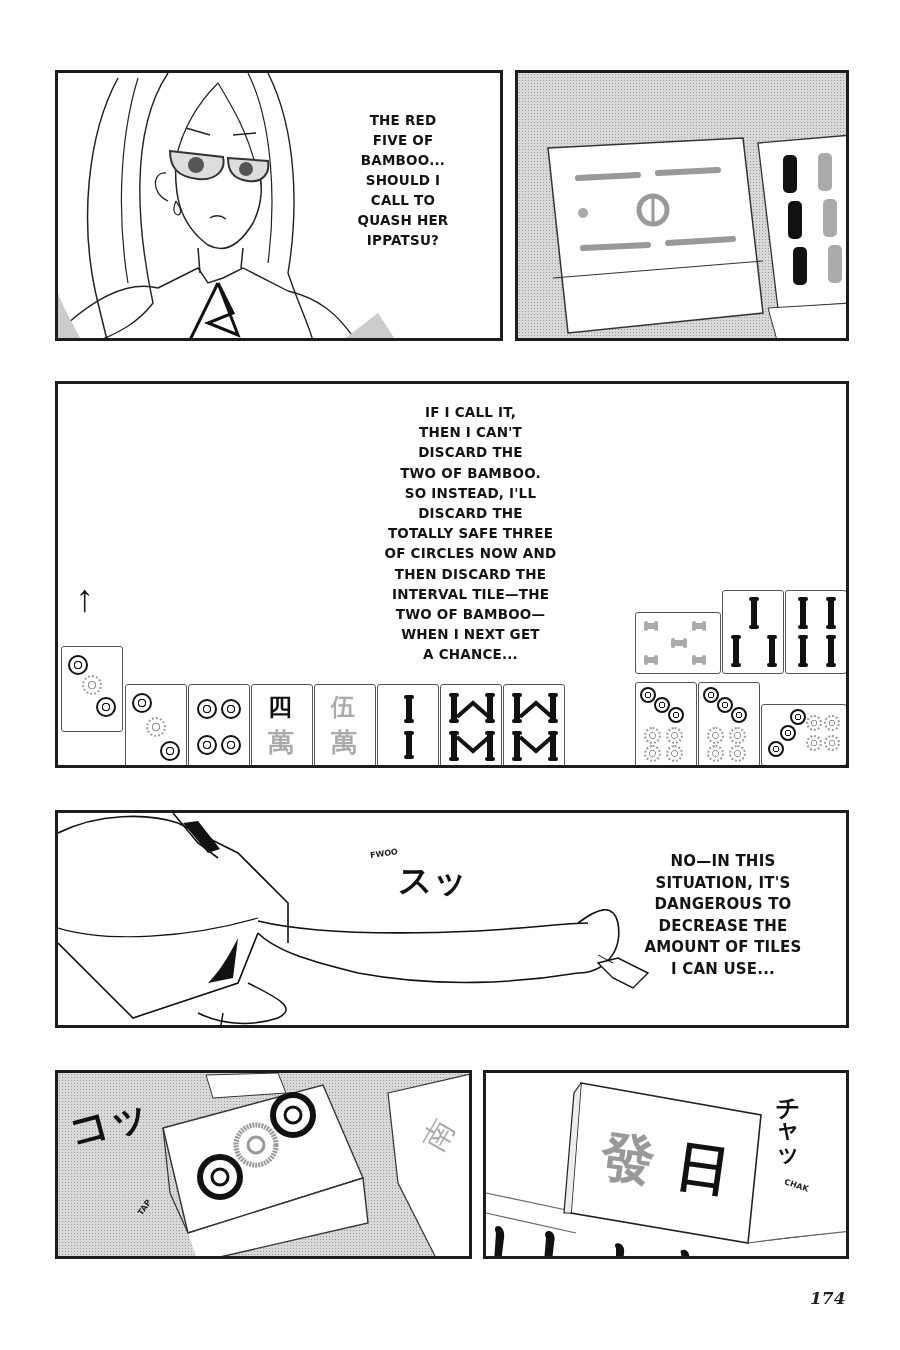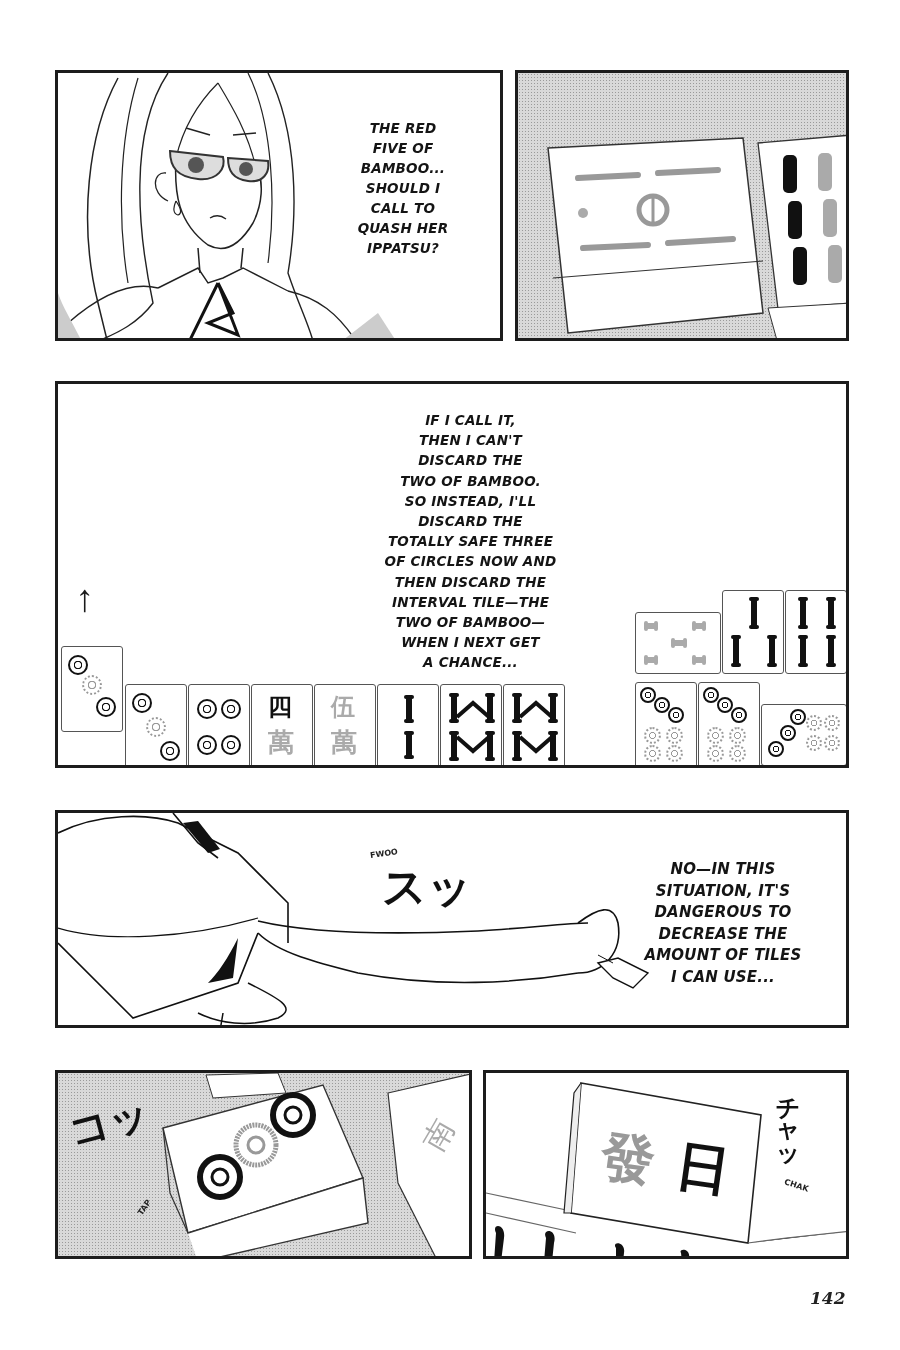--- a/index.html
+++ b/index.html
@@ -7,28 +7,26 @@
   body { position: relative; font-family: "Liberation Sans", sans-serif; color: #1a1a1a; }
   .panel { position: absolute; border: 3px solid #1c1c1c; background: #ffffff; overflow: hidden; }
   .screentone {
     background-color: #d9d9d9;
     background-image: radial-gradient(#9a9a9a 0.8px, transparent 0.9px);
     background-size: 3px 3px;
   }
   .caption {
     position: absolute;
     font-family: "DejaVu Sans", sans-serif;
-    font-style: italic;
     font-weight: bold;
     text-transform: uppercase;
     text-align: center;
     color: #141414;
     letter-spacing: 0.2px;
     white-space: pre-line;
-    margin-top: 8px;
   }
   .sfx { position: absolute; font-family: "DejaVu Sans", sans-serif; font-weight: bold; color: #111; }
   .sfx-small { position: absolute; font-family: "DejaVu Sans", sans-serif; font-size: 8px; font-weight: bold; color: #222; }
   .tile {
     position: absolute;
     background: #ffffff;
     border: 1.5px solid #555;
     border-radius: 3px;
     display: flex; align-items: center; justify-content: center;
   }
@@ -238,21 +236,21 @@
     <path d="M200,120 C220,140 260,150 300,160 C380,175 460,170 520,160" fill="none" stroke="#111" stroke-width="1.6"></path>
     <path d="M200,108 C250,120 330,122 420,118 C470,115 510,110 530,110" fill="none" stroke="#111" stroke-width="1.6"></path>
     <path d="M180,125 C170,145 160,160 150,170 L175,165 Z" fill="#111"></path>
     <path d="M190,170 C220,185 240,195 220,205 C190,215 160,210 140,200" fill="none" stroke="#111" stroke-width="1.5"></path>
     <path d="M165,200 L162,218" stroke="#111" stroke-width="1.5"></path>
     <path d="M520,110 C540,95 555,90 560,110 C565,140 545,160 520,160" fill="none" stroke="#111" stroke-width="1.6"></path>
     <path d="M540,150 L555,165 L575,175 L590,160 L560,145 Z" fill="#fff" stroke="#111" stroke-width="1.4"></path>
     <path d="M540,142 L555,150" stroke="#111" stroke-width="1"></path>
   </svg>
   <div class="sfx-small" style="left:312px; top:36px; transform:rotate(-8deg);">FWOO</div>
-  <div class="sfx" style="left:324px; top:45px; font-size:44px;text-align:center;">スッ</div>
+  <div class="sfx" style="left:340px; top:45px; font-size:34px;text-align:center;">スッ</div>
   <div class="caption" style="left:565px; top:38px; width:200px; font-size:15px; line-height:21.5px;">NO—IN THIS
 SITUATION, IT'S
 DANGEROUS TO
 DECREASE THE
 AMOUNT OF TILES
 I CAN USE...</div>
 </div>
 
 <div class="panel screentone" style="left:55px; top:1070px; width:417px; height:189px;">
   <svg width="417" height="189" viewBox="0 0 417 189" style="position:absolute; left:0; top:0;">
@@ -285,13 +283,13 @@
       <path d="M130,175 C125,168 140,168 138,180 L137,189 L130,189 Z"></path>
       <path d="M195,180 C192,175 205,175 203,185 L203,189 L196,189 Z"></path>
     </g>
   </svg>
   <div class="kanji" style="left:115px; top:50px; font-size:54px; color:#999; transform:rotate(8deg);">發</div>
   <div class="kanji" style="left:190px; top:60px; font-size:54px; color:#111; transform:rotate(8deg);">日</div>
   <div class="sfx" style="left:290px; top:8px; font-size:24px; writing-mode:vertical-rl; line-height:1;">チャッ</div>
   <div class="sfx-small" style="left:298px; top:108px; transform:rotate(18deg);">CHAK</div>
 </div>
 
-<div class="page-number" style="left:810px; top:1288px;">142</div>
+<div class="page-number" style="left:810px; top:1288px;">174</div>
 
 </body></html>

